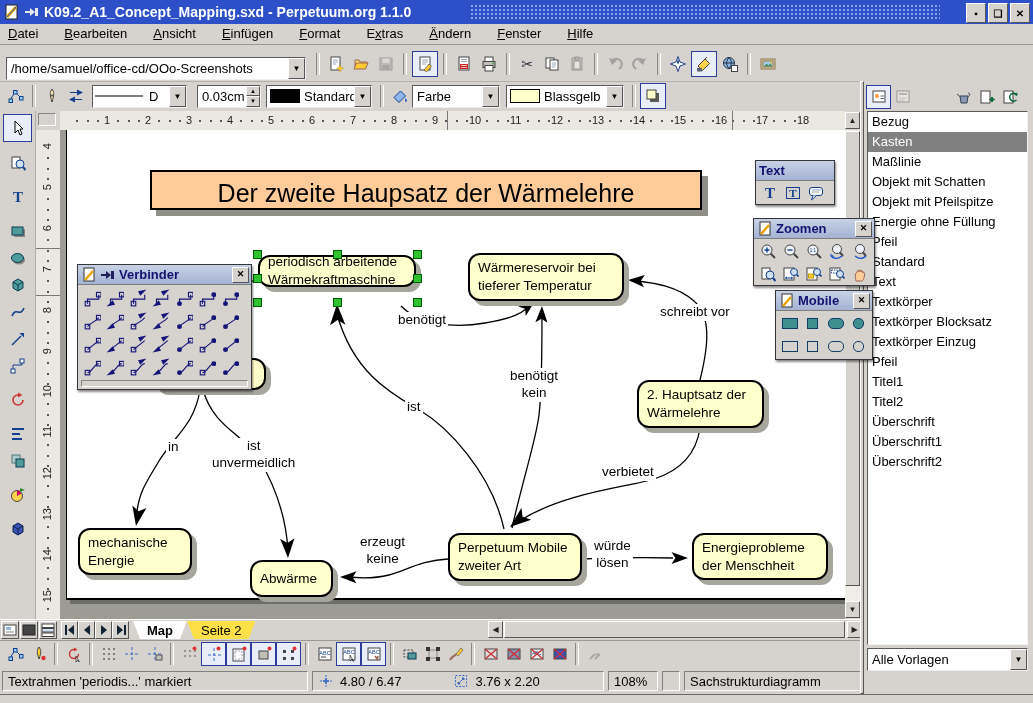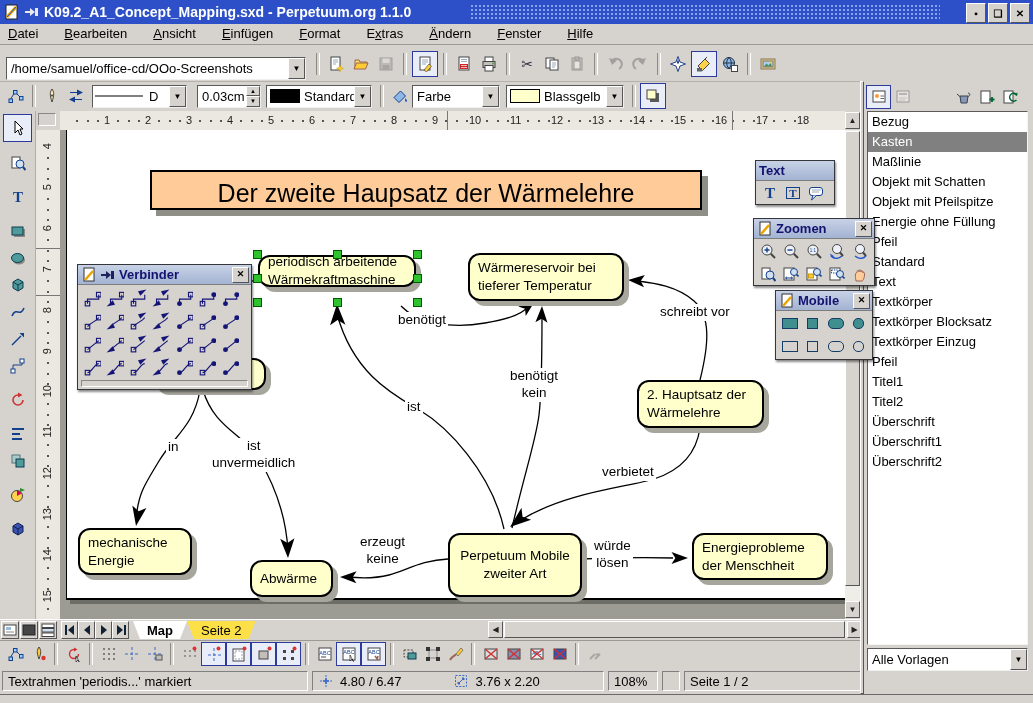--- a/index.html
+++ b/index.html
@@ -1077,21 +1077,21 @@
         <div>2. Hauptsatz der</div>
         <div>Wärmelehre</div>
       </div>
       <div class="node" style="left: 190px; top: 430px; width: 83px; height: 37px;">
         <div>Abwärme</div>
       </div>
       <div class="node" style="left: 18px; top: 398px; width: 114px; height: 47px;">
         <div>mechanische</div>
         <div>Energie</div>
       </div>
-      <div class="node" style="left: 388px; top: 403px; width: 134px; height: 64px; align-items: center;">
+      <div class="node" style="left: 388px; top: 403px; width: 134px; height: 48px;">
         <div>Perpetuum Mobile</div>
         <div>zweiter Art</div>
       </div>
       <div class="node" style="left: 632px; top: 403px; width: 136px; height: 47px;">
         <div>Energieprobleme</div>
         <div>der Menschheit</div>
       </div>
       <div class="elabel" style="left: 336px; top: 182px;">
         <div>benötigt</div>
       </div>
@@ -1448,23 +1448,20 @@
             <rect x="2.5" y="2.5" width="11" height="11" fill="none" stroke="#3a6ac8" stroke-dasharray="2,1.4"></rect>
             <path d="M5,11 L11,5 M9,5 h2 v2 M7,11 h-2 v-2" stroke="#3a6ac8"></path>
           </svg>
         </span>
       <span>3.76 x 2.20</span>
     </div>
     <div class="scell" style="width:50px;">
       <span>108%</span>
     </div>
     <div class="scell" style="width:18px;"></div>
-    <div class="scell" style="width:194px;">
-      <span>Seite 1 / 2</span>
-    </div>
     <div class="scell" style="flex:1;">
       <span>Sachstrukturdiagramm</span>
     </div>
   </div>
 
   <div class="abs" id="splitter"></div>
   <div class="abs" id="stylist">
     <div id="stylisthead">
 
     <div class="tbs active">

